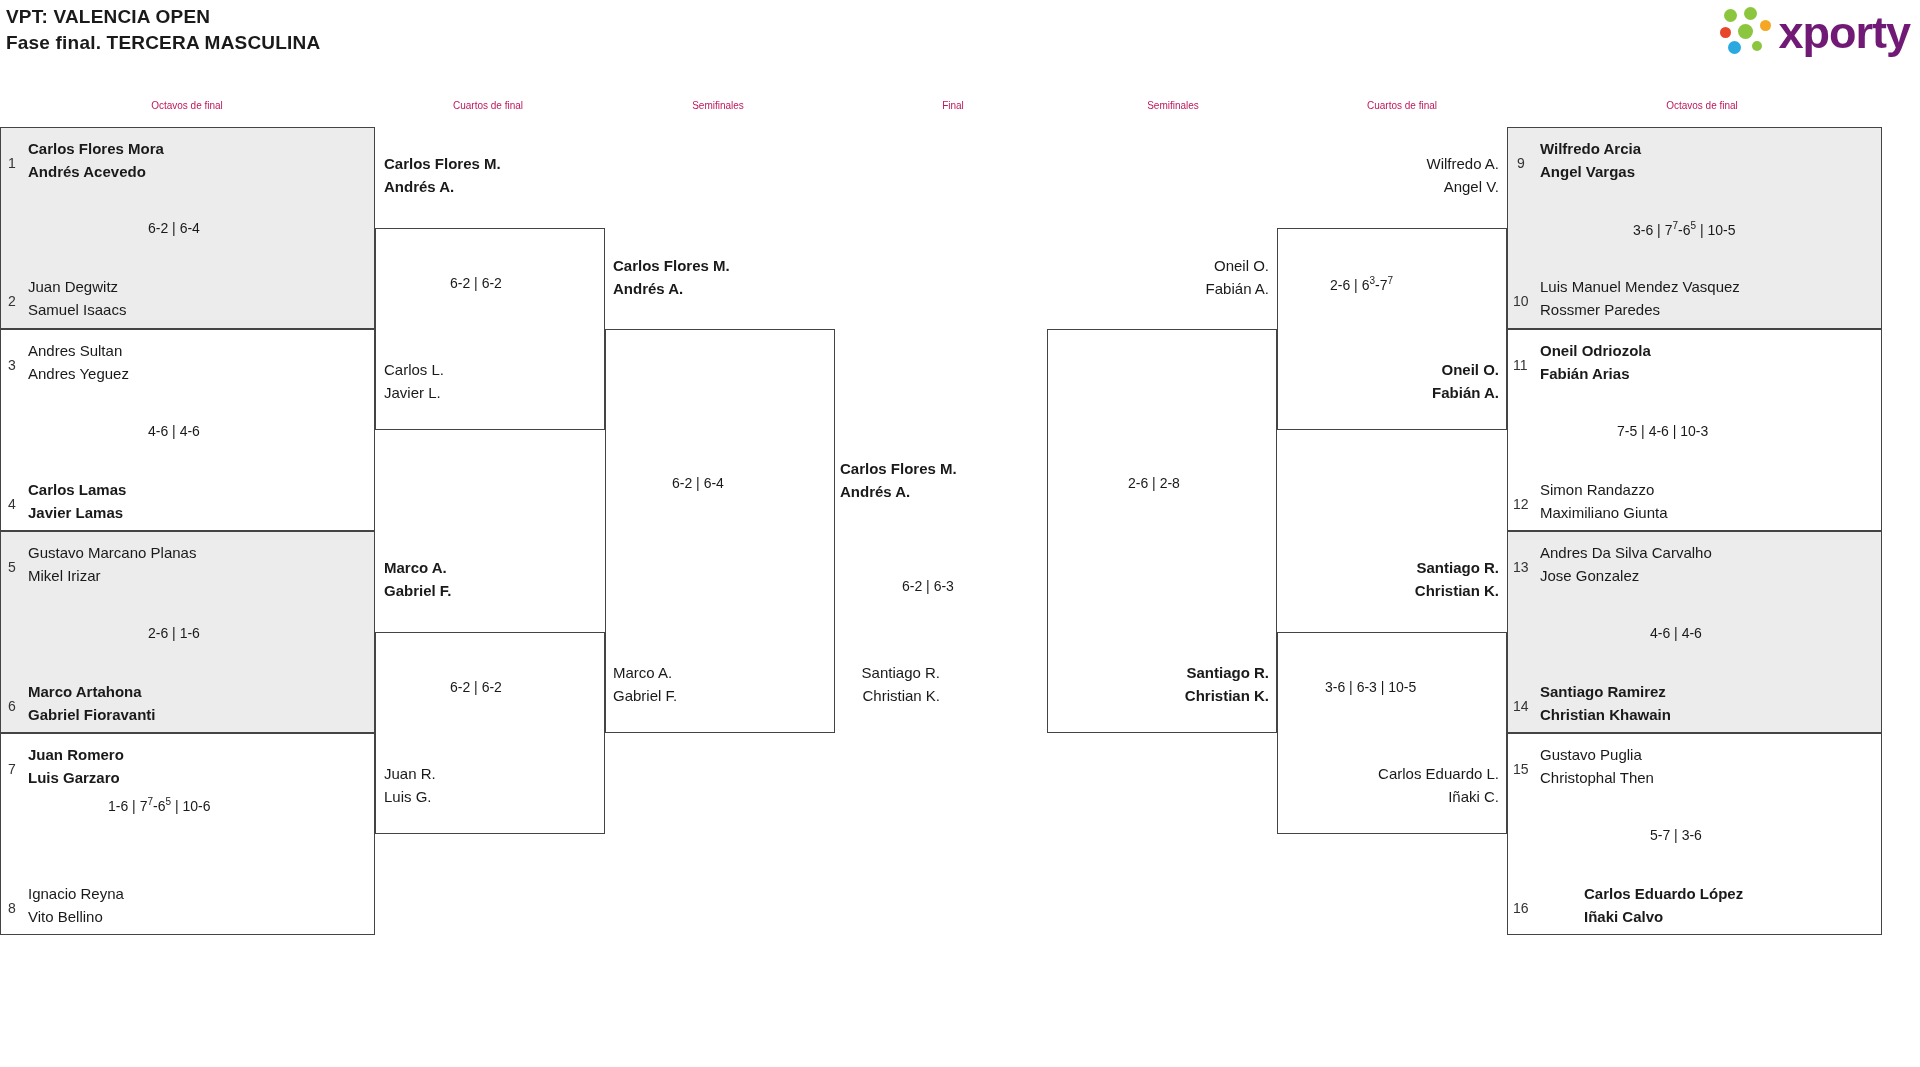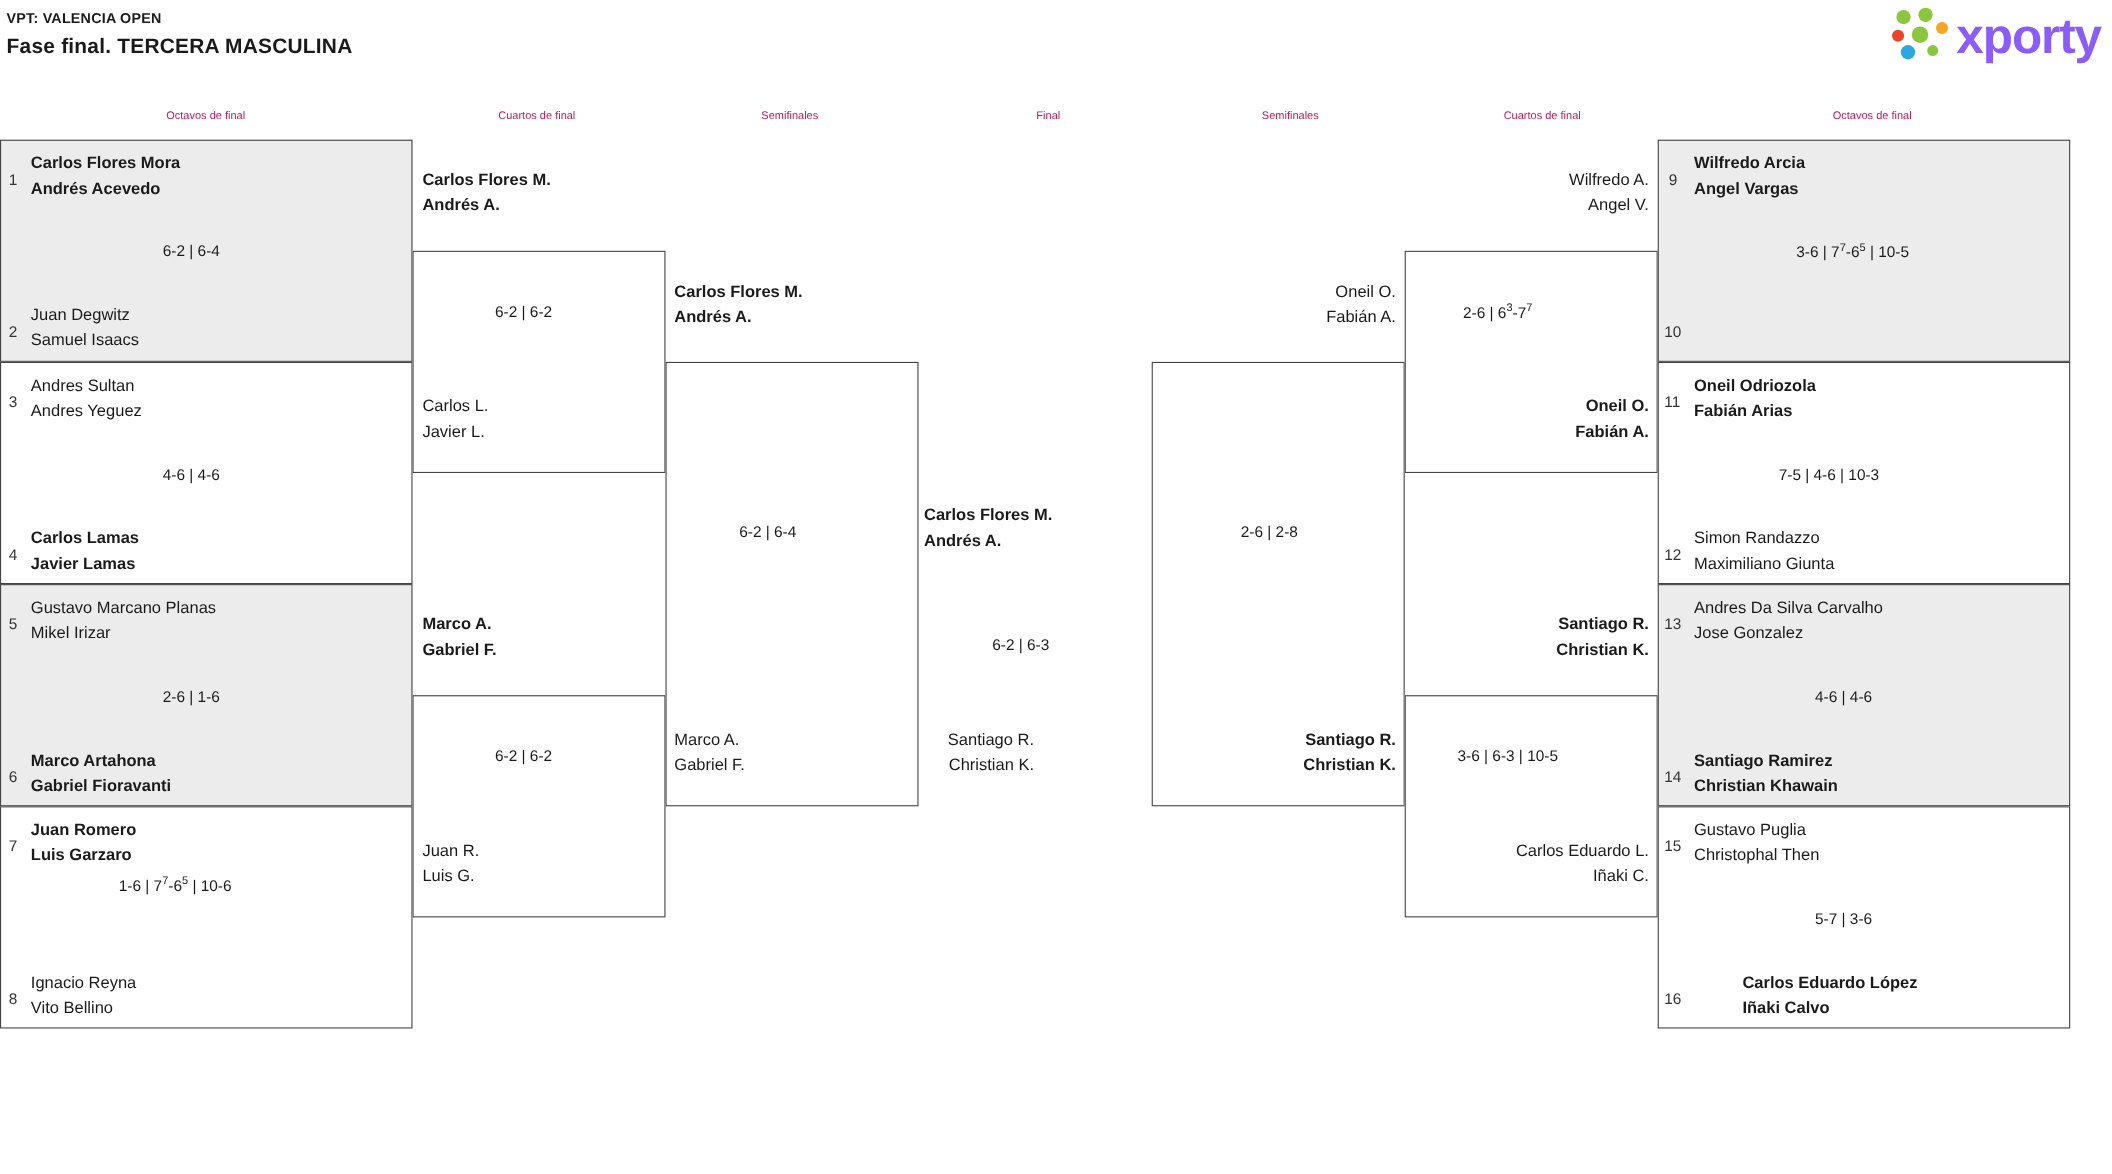--- a/index.html
+++ b/index.html
@@ -22,21 +22,21 @@
     height: 1067px;
   }
 
   
   .title-block {
     position: absolute;
     left: 6px;
     top: 4px;
   }
   .title-line1 {
-    font-size: 13px;
+    font-size: 19px;
     font-weight: bold;
     letter-spacing: .2px;
     line-height: 26px;
   }
   .title-line2 {
     font-size: 19px;
     font-weight: bold;
     letter-spacing: .2px;
     line-height: 26px;
   }
@@ -63,21 +63,21 @@
   .d1 { width: 13px; height: 13px; background:#8cc63f; left: 6px;  top: 2px; }
   .d2 { width: 13px; height: 13px; background:#8cc63f; left: 26px; top: 0px; }
   .d3 { width: 11px; height: 11px; background:#f5a623; left: 42px; top: 13px; }
   .d4 { width: 15px; height: 15px; background:#8cc63f; left: 20px; top: 17px; }
   .d5 { width: 11px; height: 11px; background:#e8462a; left: 2px;  top: 20px; }
   .d6 { width: 13px; height: 13px; background:#2aa9e0; left: 10px; top: 34px; }
   .d7 { width: 10px; height: 10px; background:#8cc63f; left: 34px; top: 34px; }
   .logo-word {
     font-size: 45px;
     font-weight: bold;
-    color: #8b5cf6;
+    color: #701a75;
     letter-spacing: -1px;
     line-height: 45px;
   }
 
   
   .round-head {
     position: absolute;
     font-size: 10px;
     color: #be185d;
     text-align: center;
@@ -282,20 +282,24 @@
   </div>
 
   <div class="box shaded" style="left:1507px; top:127px; width:375px; height:202px;"></div>
   <div class="seed" style="left:1517px; top:155px;">9</div>
   <div class="players bold" style="left:1540px; top:137px;">
     <div>Wilfredo Arcia</div>
     <div>Angel Vargas</div>
   </div>
   <div class="score" style="left:1617px; top:220px;margin-left:16px;">3-6 | 7<sup>7</sup>-6<sup>5</sup> | 10-5</div>
   <div class="seed" style="left:1513px; top:293px;">10</div>
+  <div class="players" style="left:1540px; top:275px;">
+    <div>Luis Manuel Mendez Vasquez</div>
+    <div>Rossmer Paredes</div>
+  </div>
 
   <div class="box" style="left:1507px; top:329px; width:375px; height:202px;"></div>
   <div class="seed" style="left:1513px; top:357px;">11</div>
   <div class="players bold" style="left:1540px; top:339px;">
     <div>Oneil Odriozola</div>
     <div>Fabián Arias</div>
   </div>
   <div class="score" style="left:1617px; top:423px;">7-5 | 4-6 | 10-3</div>
   <div class="seed" style="left:1513px; top:496px;">12</div>
   <div class="players" style="left:1540px; top:478px;">

